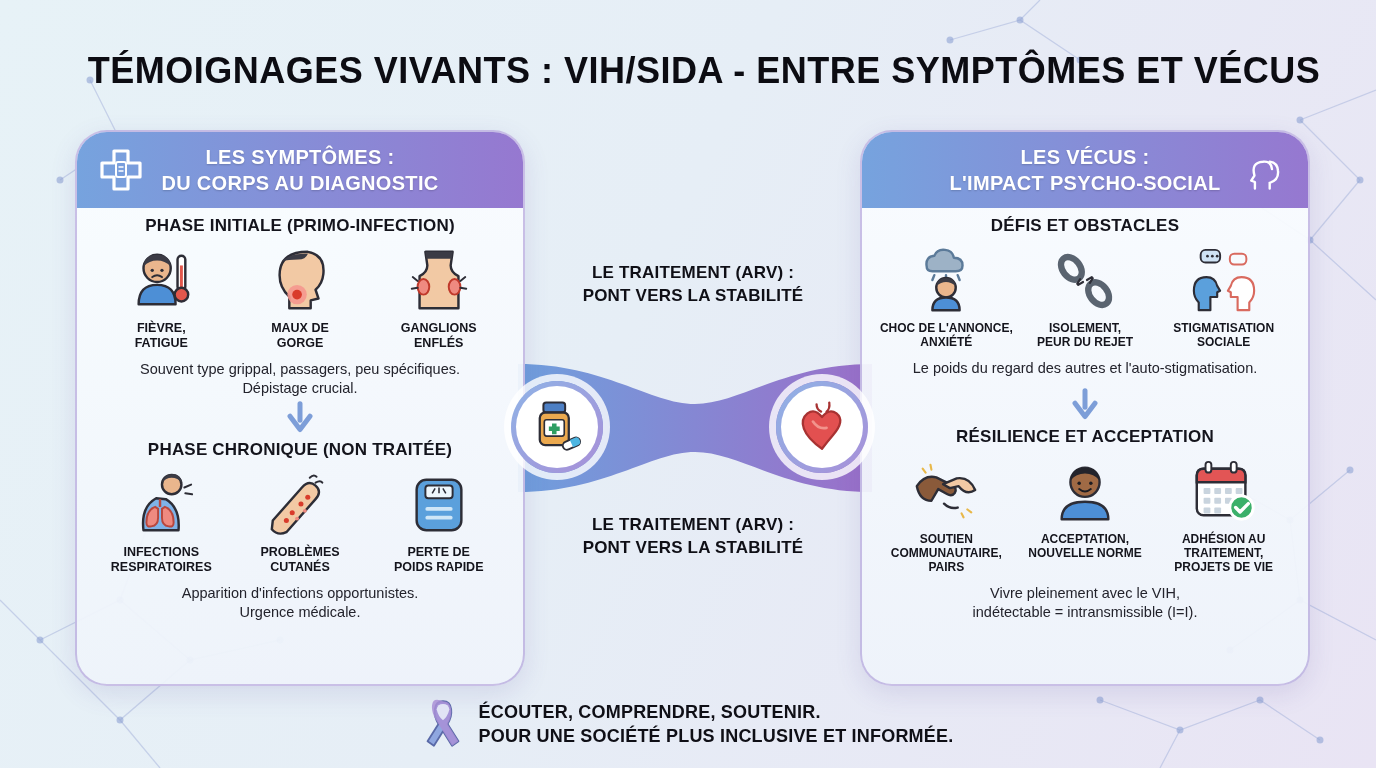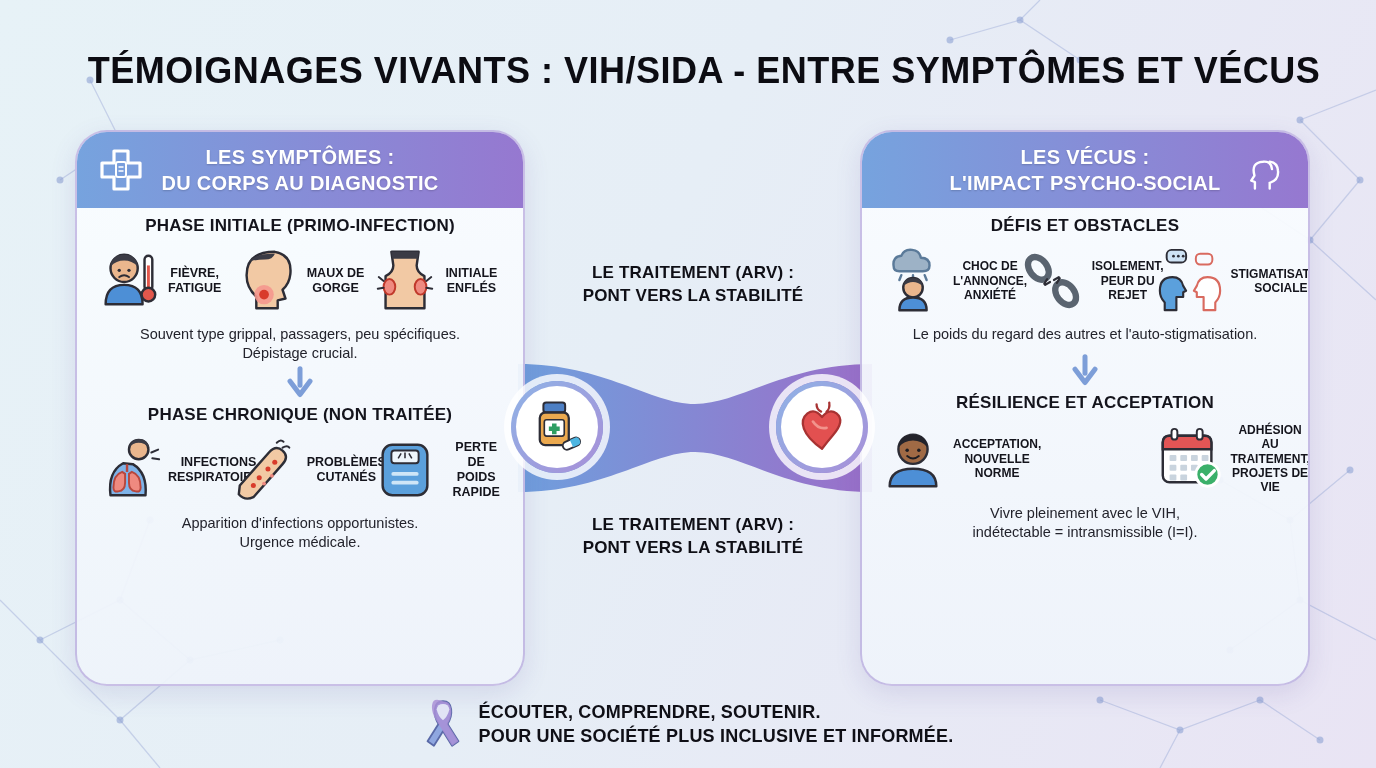--- a/index.html
+++ b/index.html
@@ -50,21 +50,21 @@
   }
   .hdr-icon{position:absolute;top:14px;}
   .hdr-icon svg{width:48px;height:48px;display:block;}
   .hdr-icon.left-pos{left:20px;}
   .hdr-icon.right-pos{right:18px;}
   .panel-body{padding:8px 10px 0;}
   .section-title{
     font-size:17px;font-weight:800;text-align:center;margin:0 0 10px;color:#14141c;letter-spacing:.2px;
   }
   .icon-row{display:flex;justify-content:space-between;padding:0 6px;}
-  .cell{width:33%;display:flex;align-items:center;gap:5px;}
+  .cell{width:33%;display:flex;flex-direction:column;align-items:center;gap:5px;}
   .cell-icon svg{width:70px;height:70px;display:block;}
   .cell-label{
     font-size:12.5px;font-weight:700;text-align:center;line-height:1.2;color:#14141c;white-space:pre-line;
   }
   .panel-right .cell-label{font-size:12px;}
   .note{
     font-size:14.5px;font-weight:500;text-align:center;color:#23232c;
     margin:9px 6px 2px;line-height:1.3;white-space:pre-line;
   }
   .arrow-wrap{text-align:center;margin:3px 0;height:36px;}
@@ -210,21 +210,21 @@
       <div class="cell">
         <span class="cell-icon">
           <svg viewBox="0 0 72 72">
             <path d="M22 6 h28 l-2 14 q0 7 8 11 v33 h-40 v-33 q8 -4 8 -11 z" fill="#f2c9a4" stroke="#2d2d36" stroke-width="2.5" stroke-linejoin="round"></path>
             <path d="M22 6 h28 l-1 7 h-26z" fill="#3b3b45"></path>
             <ellipse cx="20" cy="42" rx="6" ry="8" fill="#ef8a80" stroke="#c0392b" stroke-width="2"></ellipse>
             <ellipse cx="52" cy="42" rx="6" ry="8" fill="#ef8a80" stroke="#c0392b" stroke-width="2"></ellipse>
             <path d="M9 32 l5 4 M8 44 l6 -1 M63 32 l-5 4 M64 44 l-6 -1" stroke="#2d2d36" stroke-width="2" stroke-linecap="round"></path>
           </svg>
         </span>
-        <div class="cell-label">INITIALE
+        <div class="cell-label">GANGLIONS
 ENFLÉS</div>
       </div>
     </div>
     <p class="note">Souvent type grippal, passagers, peu spécifiques.
 Dépistage crucial.</p>
 
     <div class="arrow-wrap">
       <svg viewBox="0 0 36 38" width="30" height="32">
         <path d="M18 3 v20" stroke="#7d9ed8" stroke-width="6" stroke-linecap="round" fill="none"></path>
         <path d="M6 18 L18 34 L30 18" fill="none" stroke="#7d9ed8" stroke-width="6" stroke-linecap="round" stroke-linejoin="round"></path>
@@ -344,20 +344,33 @@
 
     <div class="arrow-wrap">
       <svg viewBox="0 0 36 38" width="30" height="32">
         <path d="M18 3 v20" stroke="#7d9ed8" stroke-width="6" stroke-linecap="round" fill="none"></path>
         <path d="M6 18 L18 34 L30 18" fill="none" stroke="#7d9ed8" stroke-width="6" stroke-linecap="round" stroke-linejoin="round"></path>
       </svg>
     </div>
 
     <h2 class="section-title">RÉSILIENCE ET ACCEPTATION</h2>
     <div class="icon-row">
+      <div class="cell">
+        <span class="cell-icon">
+          <svg viewBox="0 0 72 72">
+            <path d="M6 30 q8 -12 20 -9 l16 8 q6 3 3 8 q-3 4 -8 1 l-9 -5 -7 12 q-12 0 -15 -15z" fill="#8a5a3a" stroke="#2d2d36" stroke-width="2.5" stroke-linejoin="round"></path>
+            <path d="M66 34 q-6 -14 -19 -12 l-14 6 7 4 9 -2 q8 10 17 4z" fill="#f2c9a4" stroke="#2d2d36" stroke-width="2.5" stroke-linejoin="round"></path>
+            <path d="M34 48 q6 6 14 4" stroke="#2d2d36" stroke-width="2.5" fill="none" stroke-linecap="round"></path>
+            <path d="M12 12 l3 4 M20 8 l1 5 M58 54 l4 3 M52 58 l2 4" stroke="#e8b84a" stroke-width="2.2" stroke-linecap="round"></path>
+          </svg>
+        </span>
+        <div class="cell-label">SOUTIEN
+COMMUNAUTAIRE,
+PAIRS</div>
+      </div>
       <div class="cell">
         <span class="cell-icon">
           <svg viewBox="0 0 72 72">
             <path d="M12 64 q0 -18 24 -18 t24 18 z" fill="#4d8fd6" stroke="#2d2d36" stroke-width="2.5" stroke-linejoin="round"></path>
             <circle cx="36" cy="26" r="15" fill="#a06a45" stroke="#2d2d36" stroke-width="2.5"></circle>
             <path d="M21 24 q1 -13 15 -13 t15 13 q-6 -7 -15 -7 t-15 7z" fill="#23232b"></path>
             <circle cx="30" cy="27" r="1.8" fill="#1c1c22"></circle>
               <circle cx="42" cy="27" r="1.8" fill="#1c1c22"></circle>
             <path d="M30 33 q6 5 12 0" fill="none" stroke="#1c1c22" stroke-width="2" stroke-linecap="round"></path>
           </svg>

